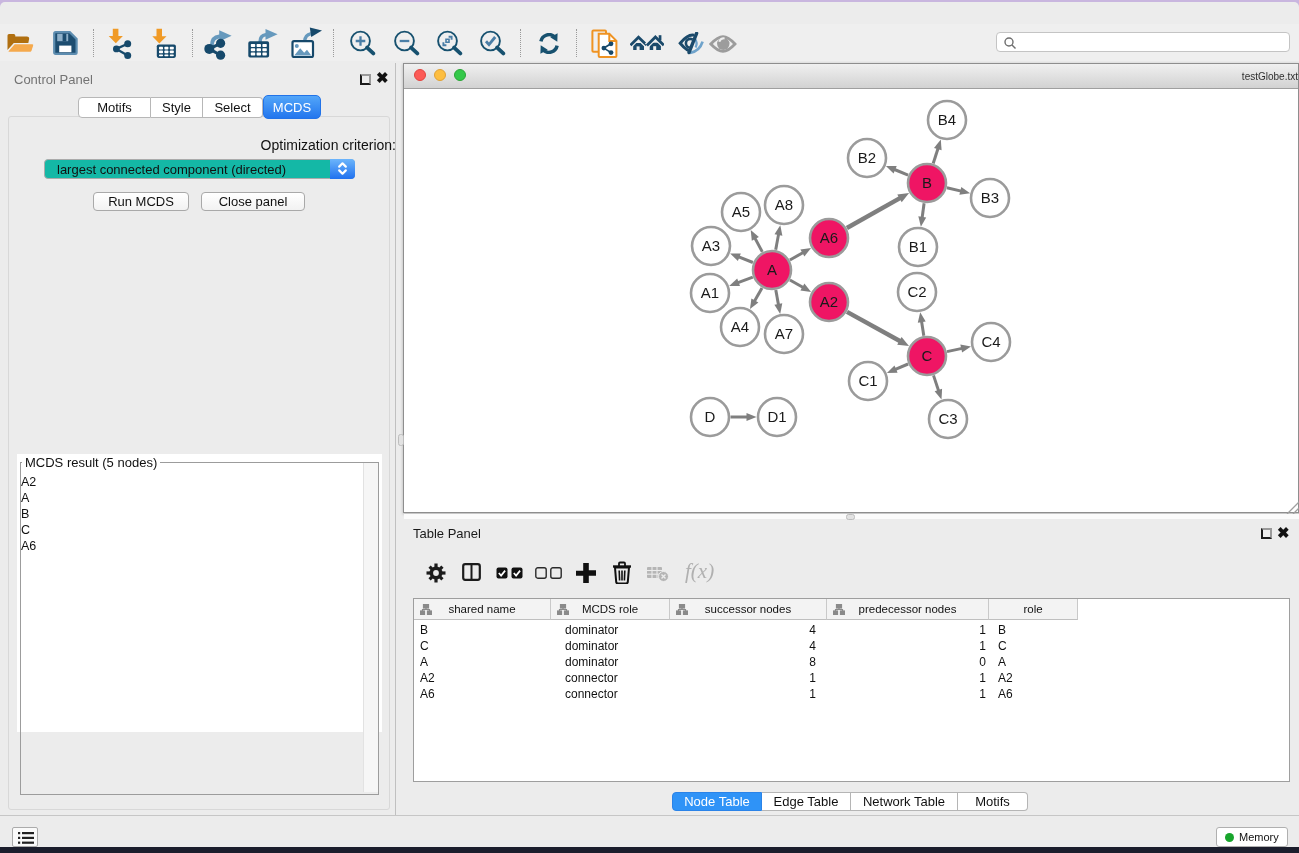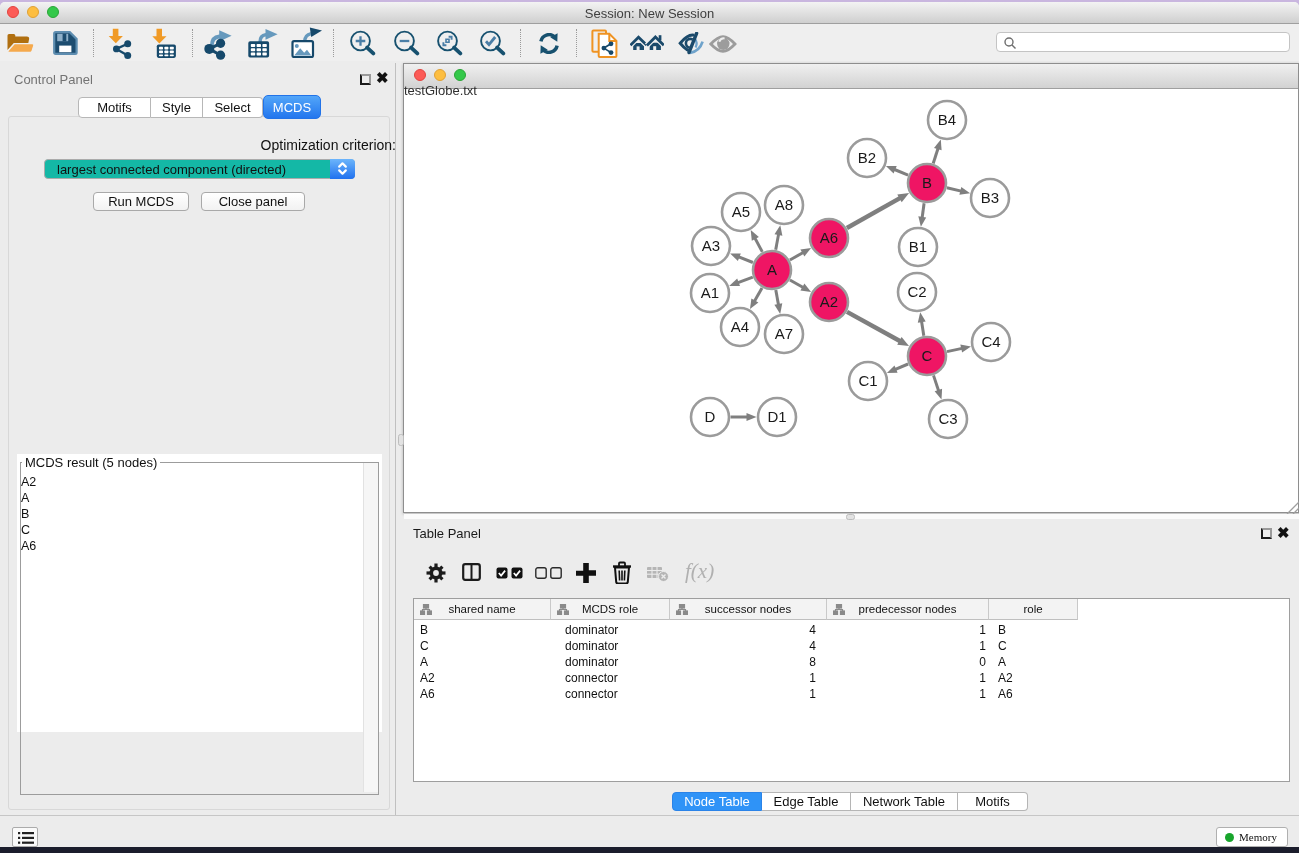--- a/index.html
+++ b/index.html
@@ -31,44 +31,38 @@
 #closebtn { left:201px; top:129px; width:104px; height:19px; }
 .btn { background:linear-gradient(#ffffff,#f2f2f2); border:1px solid #a9a9a9; border-radius:4px; font-size:13px; color:#111; text-align:center; line-height:17px; }
 #listbox { left:17px; top:391px; width:365px; height:278px; background:#fff; }
 #groupbox { left:3px; top:8px; width:359px; height:333px; border:1px solid #9c9c9c; }
 #grouplabel { left:5px; top:1px; background:#fff; padding:0 3px; font-size:13px; color:#111; }
 #mcdslist { left:4px; top:20px; font-size:12.5px; color:#111; line-height:16px; }
 #listscroll { left:346px; top:9px; width:15px; height:329px; background:#f6f6f6; border-left:1px solid #e2e2e2; }
 
 #netwin { left:403px; top:0px; width:896px; height:450px; background:#fff; border:1px solid #8e8e8e; box-shadow:0 1px 3px rgba(0,0,0,0.25); }
 #nettitle { left:0; top:0; width:894px; height:25px; background:linear-gradient(#f0f0f0,#d2d2d2); border-bottom:1px solid #9f9f9f; }
-#nettitletext { width:100%; text-align:left; top:19px; font-size:13px; color:#303030; }
+#nettitletext { width:100%; text-align:right; top:7px; font-size:10px; color:#303030; }
 
 #tp { left:404px; top:457px; width:895px; height:295px; background:#ececec; }
 #tptitle { left:9px; top:6px; font-size:13px; color:#1a1a1a; }
 #tptoolbar { left:9px; top:24px; width:877px; height:44px; }
 #tablebox { left:9px; top:78px; width:877px; height:184px; background:#fff; border:1px solid #9e9e9e; }
 .hcell { top:0; height:21px; background:#f3f3f3; border-right:1px solid #c9c9c9; border-bottom:1px solid #bfbfbf; font-size:11.5px; color:#111; text-align:center; line-height:20px; }
 .trow { left:4px; height:16px; font-size:12px; color:#111; }
 .tabbtn { top:272px; height:19px; background:#fff; border:1px solid #b5b5b5; font-size:13px; color:#111; text-align:center; line-height:18px; }
 
 #statusbar { left:0; top:813px; width:1299px; height:31px; background:#ececec; border-top:1px solid #c6c6c6; }
 #listbtn { left:12px; top:11px; width:26px; height:20px; background:#fafafa; border:1px solid #ababab; border-radius:2px; }
-#membtn { left:1216px; top:11px; width:72px; height:20px; background:#fff; border:1px solid #b0b0b0; border-radius:3px; font-size:11px; color:#111;font-family:Liberation Serif, serif; }
+#membtn { left:1216px; top:11px; width:72px; height:20px; background:#fff; border:1px solid #b0b0b0; border-radius:3px; font-size:11px; color:#111; }
 </style>
 </head>
 <body>
 <div id="app">
   <div class="abs" id="win">
-    <div class="abs" id="titlebar">
-      <div class="abs tl" style="left:7px; background:#fc5b57; border:1px solid #e2443f;"></div>
-      <div class="abs tl" style="left:27px; background:#fdbe41; border:1px solid #e0a135;"></div>
-      <div class="abs tl" style="left:47px; background:#34c84a; border:1px solid #2aa537;"></div>
-      <div class="abs" id="titletext">Session: New Session</div>
-    </div>
     <div class="abs" id="toolbar">
       <div class="abs sep" style="left:93px;"></div>
       <div class="abs sep" style="left:192px;"></div>
       <div class="abs sep" style="left:333px;"></div>
       <div class="abs sep" style="left:520px;"></div>
       <div class="abs sep" style="left:576px;"></div>
       <div class="abs" id="toolicons" style="left:0; top:-24px;">
 <svg class="abs" style="left:6px; top:31px;" width="30" height="24" viewBox="0 0 30 24">
 <path d="M1.5 19 L1.5 4.5 Q1.5 3 3 3 L7.8 3 Q9.3 3 9.3 4.5 L9.3 5.5 L20.8 5.5 Q23.6 5.5 23.1 8.2 L22.2 12.6 L7.6 12.6 L1.5 19 Z" fill="#b06f10"></path>
 <path d="M8.2 12.7 L26 12.7 Q28.3 12.7 27.8 14.6 L26.1 20 Q25.7 21.3 24.2 21.3 L2.9 21.3 Q1.4 21.3 2 19.8 Z" fill="#f5a94c" stroke="#efefef" stroke-width="1.3"></path>

